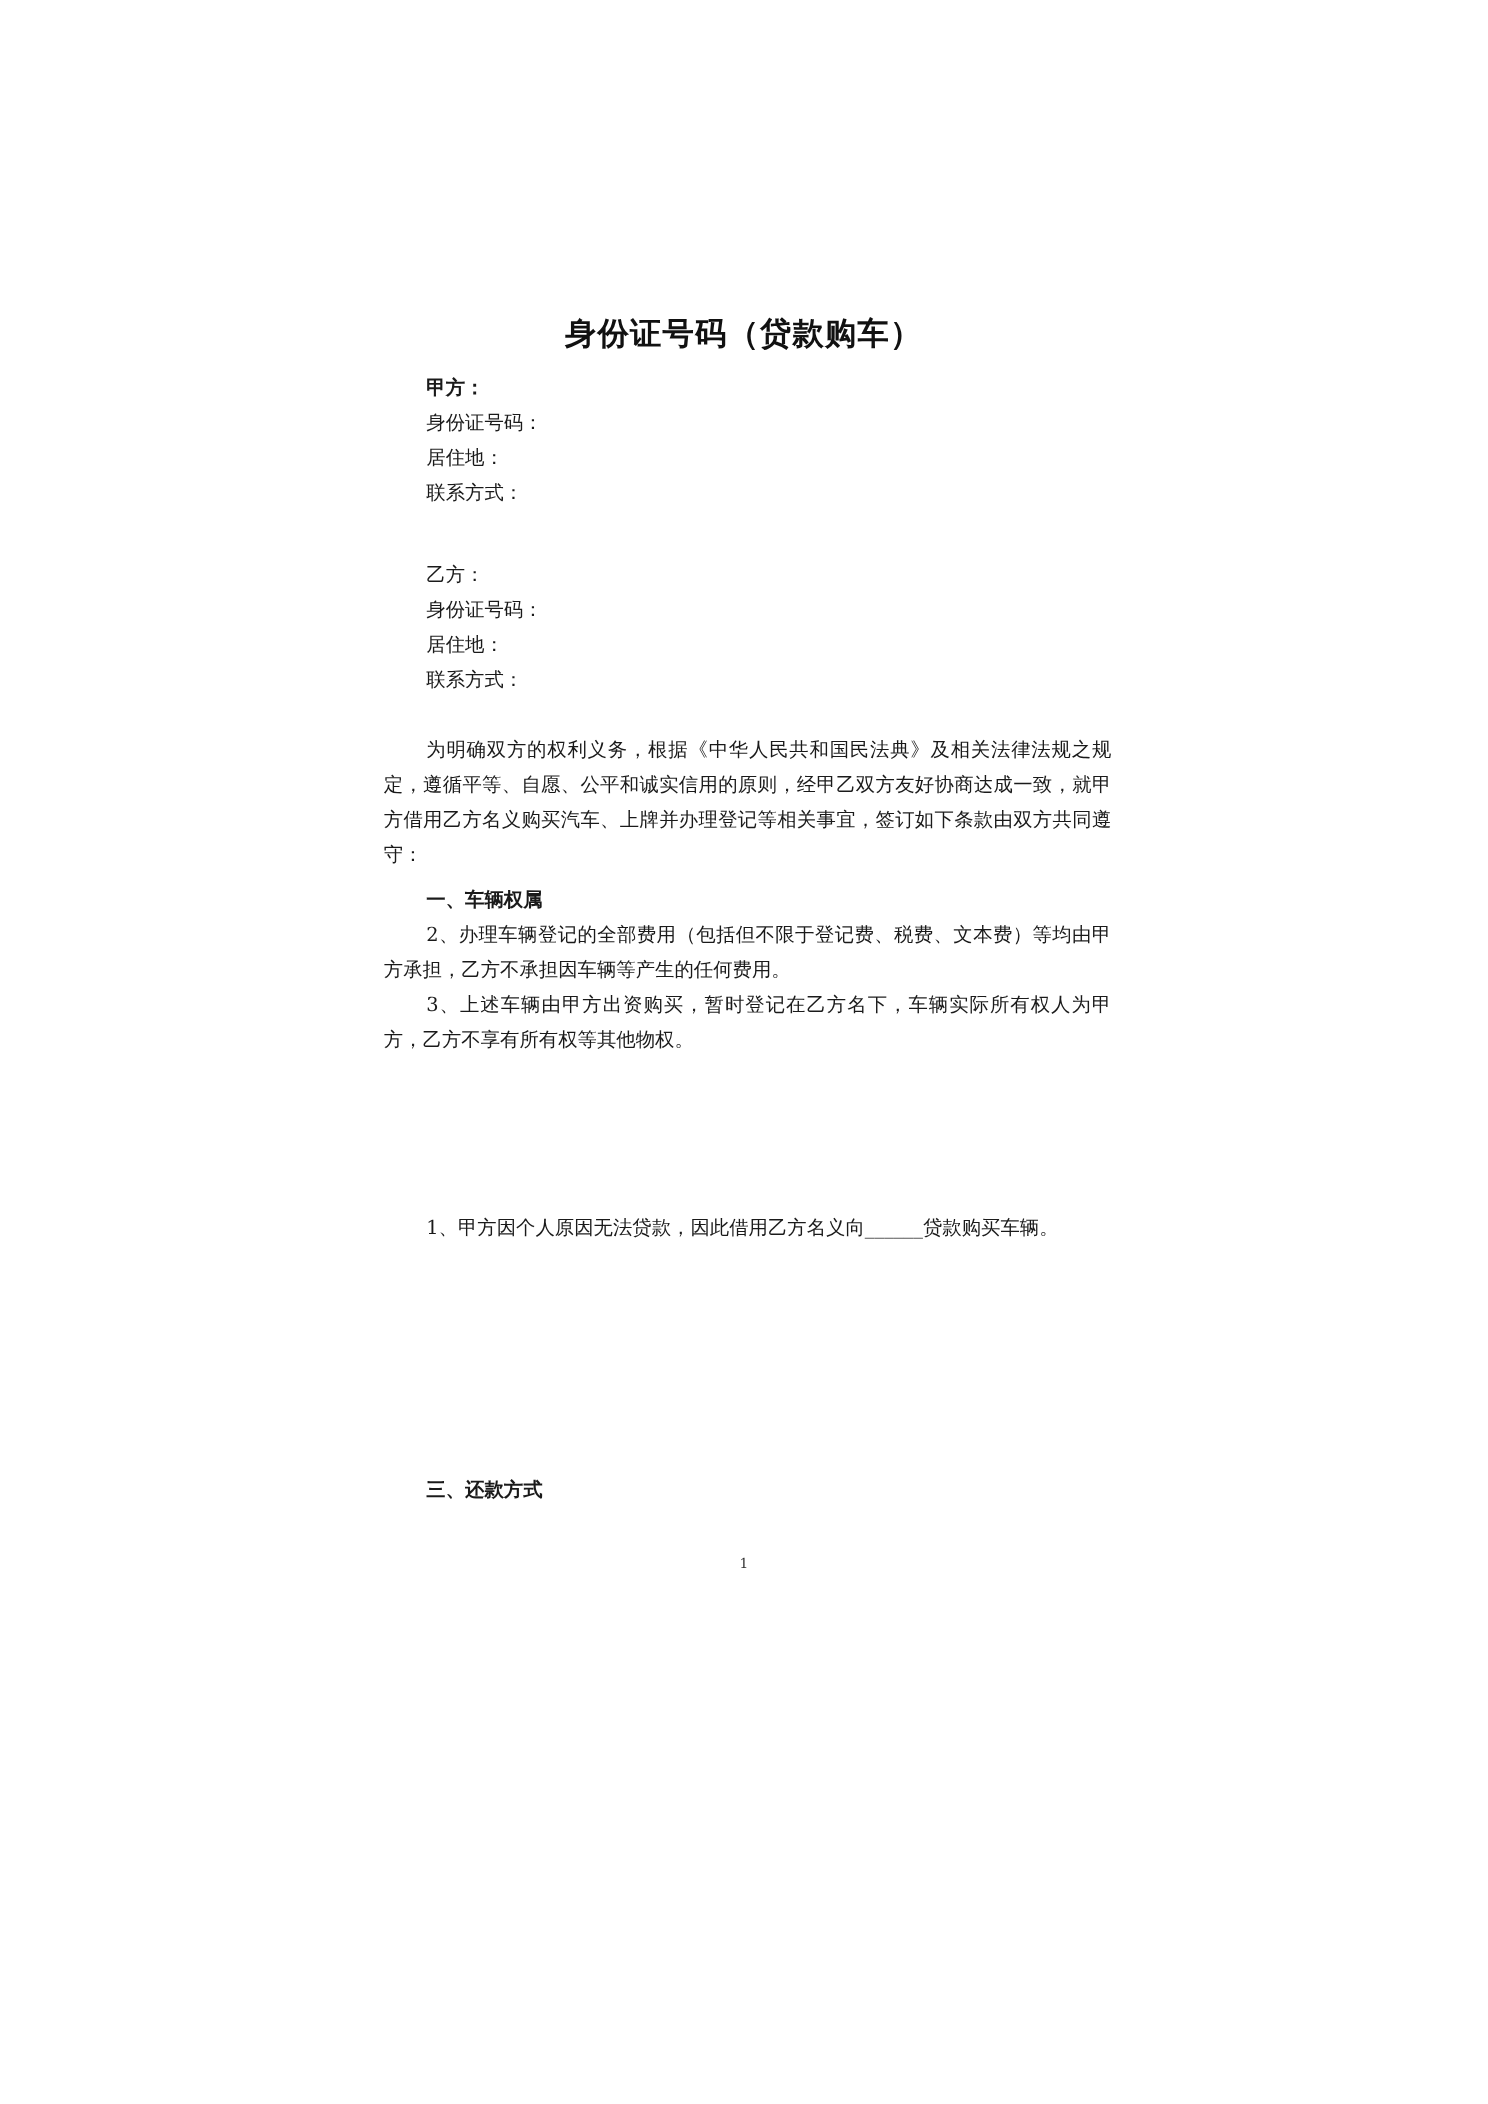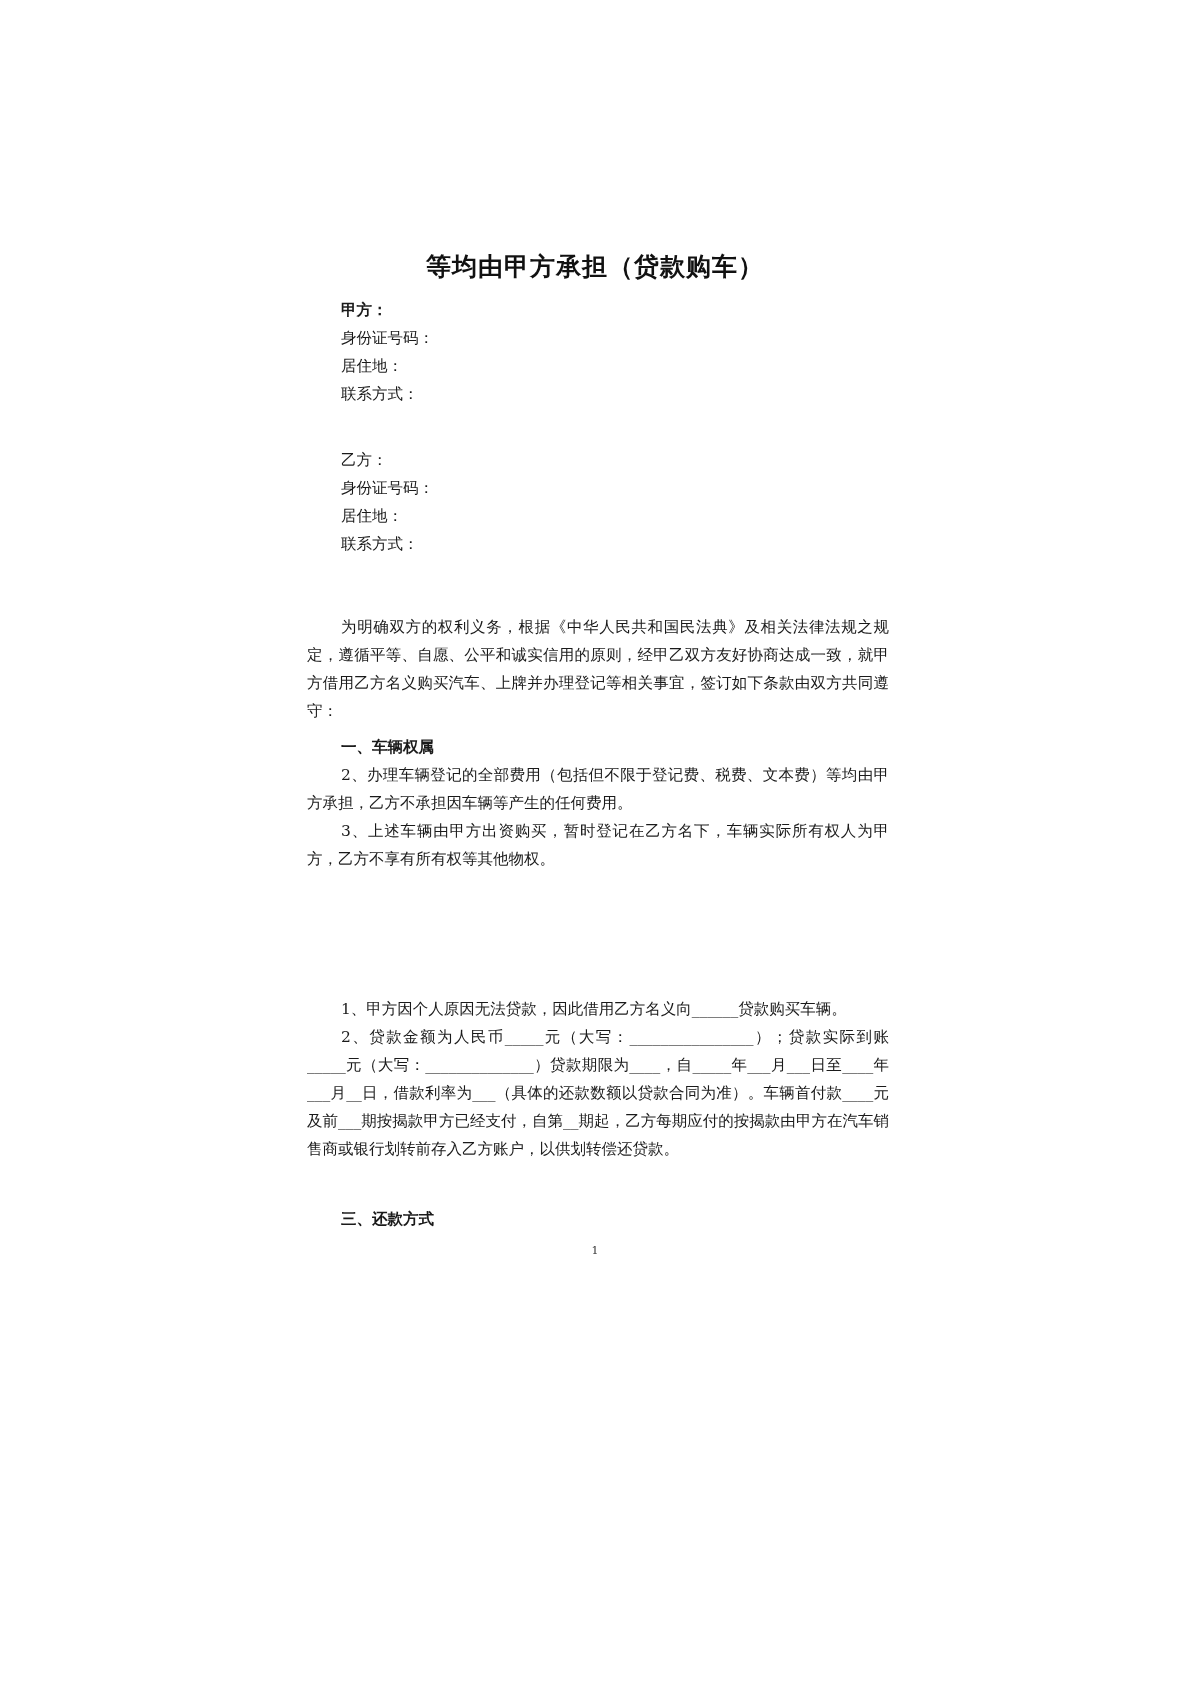--- a/index.html
+++ b/index.html
@@ -6,32 +6,32 @@
     body { width: 1190px; height: 1683px; position: relative; overflow: hidden;
            font-family: "DejaVu Serif", "Liberation Serif", serif; color: #1a1a1a; }
     .page { position: absolute; left: 0; top: 0; width: 1190px; height: 1683px; }
     .title { position: absolute; top: 250px; left: 0; width: 1190px; text-align: center;
              font-family: "DejaVu Sans", "Liberation Sans", sans-serif; font-weight: bold;
              font-size: 25px; letter-spacing: 1px; color: #111; }
     .block { position: absolute; left: 341px; font-size: 15.5px; line-height: 28px; }
     .block .line { white-space: nowrap; }
     .bold { font-weight: bold; }
     .body { position: absolute; left: 307px; width: 582px; font-size: 15.5px; line-height: 28px;
-            text-align: justify; margin-top: 27px; }
+            text-align: justify; }
     .body p { margin: 0; text-indent: 34px; }
     .heading { font-weight: bold; text-indent: 34px; margin: 0; }
     .page-number { position: absolute; top: 1244px; left: 0; width: 1190px; text-align: center;
                    font-size: 11px; color: #333; }
   </style>
 </head>
 <body>
 
 <div class="page">
 
-  <div class="title">等均由甲方承担（贷款购车）</div>
+  <div class="title">身份证号码（贷款购车）</div>
 
   <div class="block" style="top:296px;">
     <div class="line bold">甲方：</div>
     <div class="line">身份证号码：</div>
     <div class="line">居住地：</div>
     <div class="line">联系方式：</div>
   </div>
 
   <div class="block" style="top:446px;">
     <div class="line">乙方：</div>
@@ -45,21 +45,20 @@
   </div>
 
   <div class="body" style="top:706px;">
     <div class="heading">一、车辆权属</div>
     <p>2、办理车辆登记的全部费用（包括但不限于登记费、税费、文本费）等均由甲方承担，乙方不承担因车辆等产生的任何费用。</p>
     <p>3、上述车辆由甲方出资购买，暂时登记在乙方名下，车辆实际所有权人为甲方，乙方不享有所有权等其他物权。</p>
   </div>
 
   <div class="body" style="top:968px;">
     <p>1、甲方因个人原因无法贷款，因此借用乙方名义向______贷款购买车辆。</p>
-    <p>2、贷款金额为人民币_____元（大写：________________）；贷款实际到账_____元（大写：______________）贷款期限为____，自_____年___月___日至____年___月__日，借款利率为___（具体的还款数额以贷款合同为准）。车辆首付款____元及前___期按揭款甲方已经支付，自第__期起，乙方每期应付的按揭款由甲方在汽车销售商或银行划转前存入乙方账户，以供划转偿还贷款。</p>
   </div>
 
   <div class="body" style="top:1178px;">
     <div class="heading">三、还款方式</div>
   </div>
 
   <div class="page-number">1</div>
 
 </div>
 

